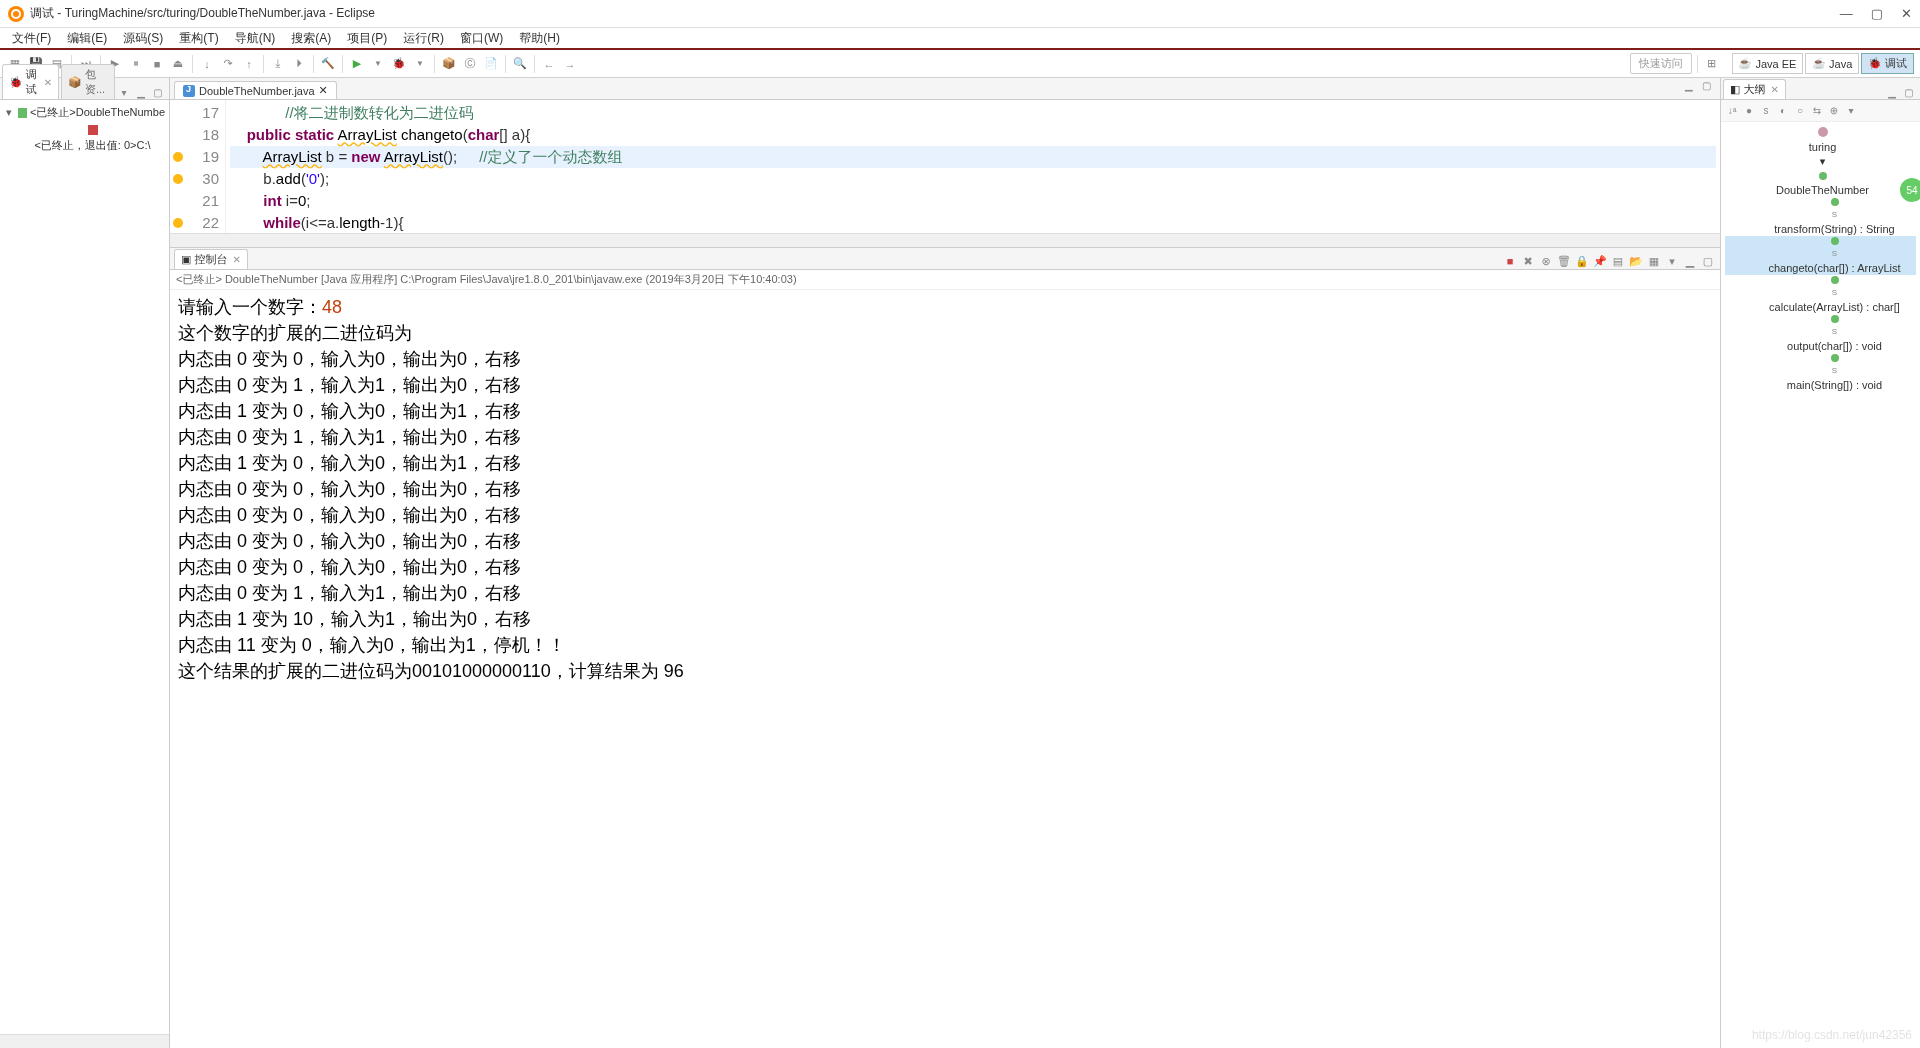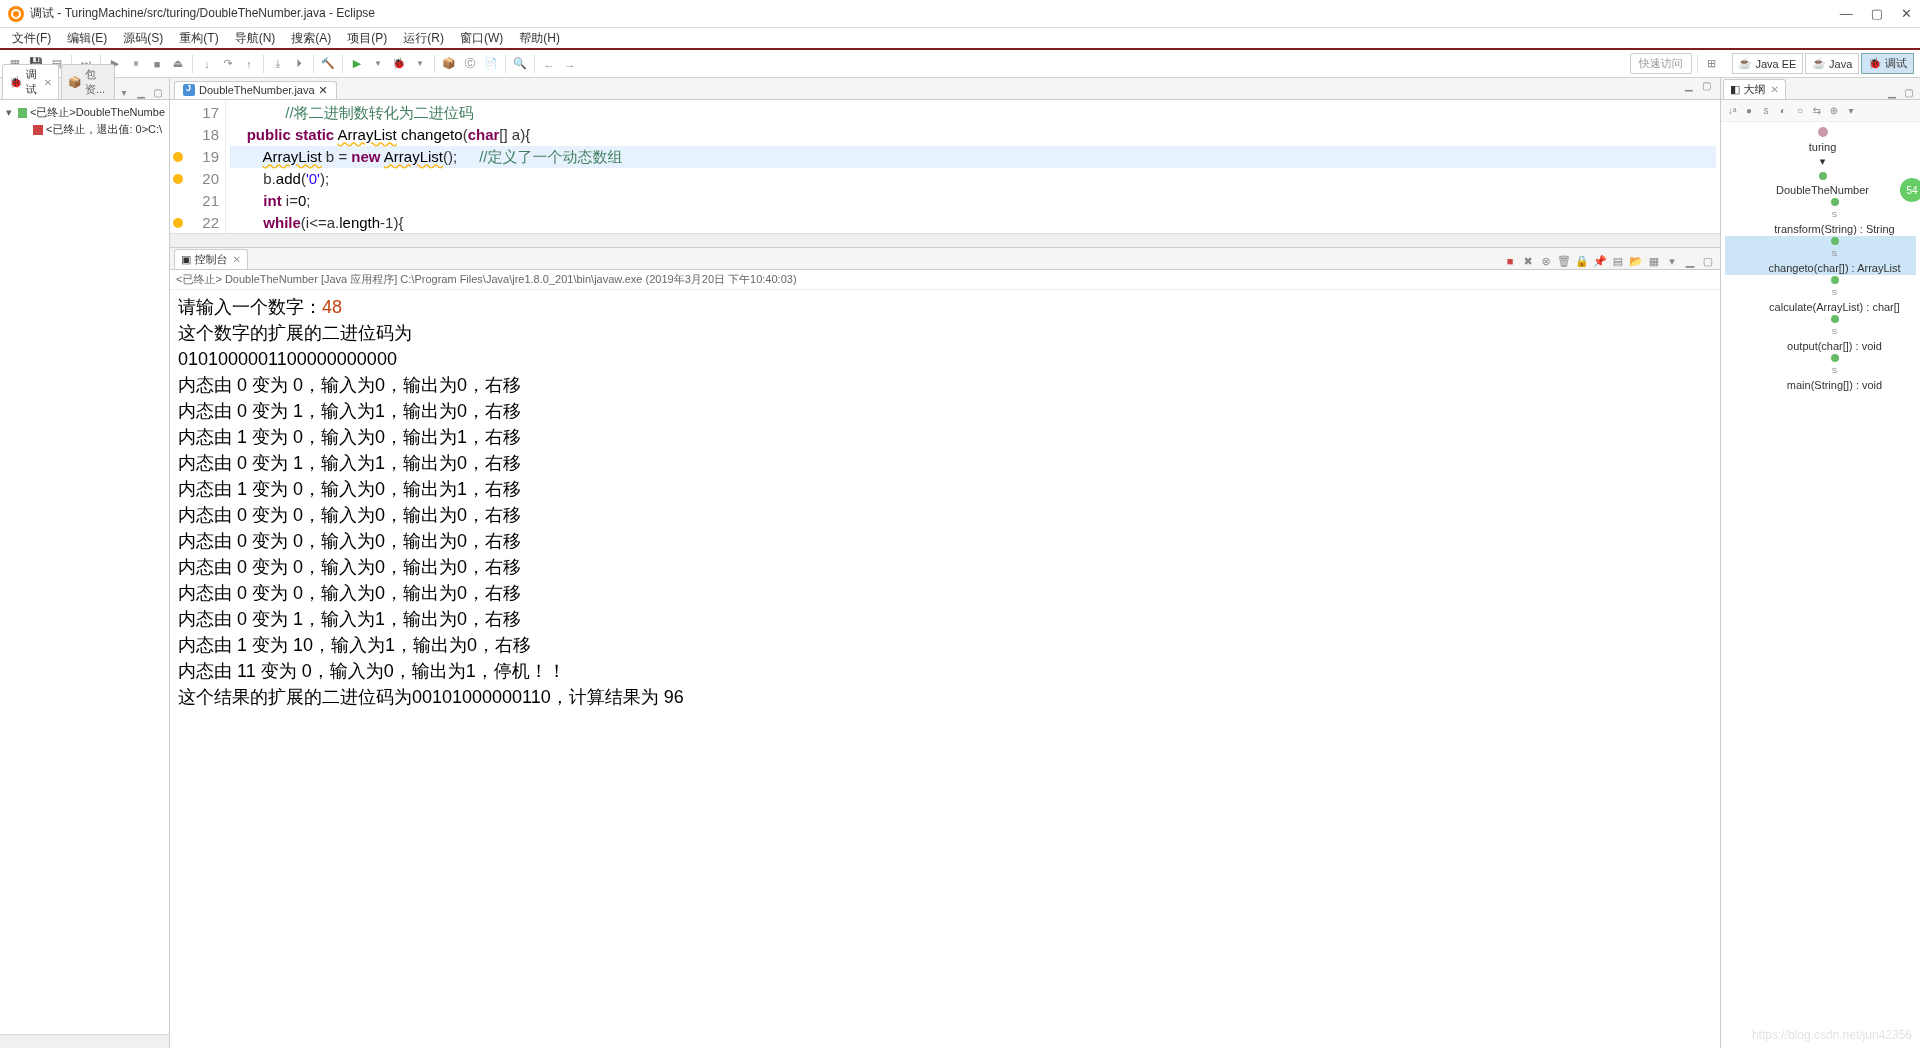--- a/index.html
+++ b/index.html
@@ -30,21 +30,21 @@
 .viewtoolbar span{width:14px;height:14px;font-size:10px;color:#888;cursor:pointer;display:inline-flex;align-items:center;justify-content:center;}
 .tree { padding:4px; font-size:11px; flex:1; overflow:auto;}
 .tree-row{display:flex;align-items:center;gap:3px;padding:1px 0;white-space:nowrap;}
 .tree-row .exp{width:10px;color:#666;}
 .sq{width:10px;height:10px;display:inline-block;}
 .sq.grn{background:#6b6;}
 .sq.red{background:#c44;}
 .centercol { flex:1; display:flex; flex-direction:column; min-width:0;}
 .editor-area { height:170px; display:flex; flex-direction:column; border-bottom:1px solid #ccc; background:#fff; position:relative;}
 .editor-tabs{height:22px;display:flex;align-items:flex-end;background:#f5f5f5;border-bottom:1px solid #ccc;padding-left:4px;}
-.editor-tab{background:#fff;border:1px solid #ccc;border-bottom:none;padding:2px 8px;font-size:11px;display:flex;gap:4px;border-radius:3px 3px 0 0;}
+.editor-tab{background:#fff;border:1px solid #ccc;border-bottom:none;padding:2px 8px;font-size:11px;display:flex;align-items:center;gap:4px;border-radius:3px 3px 0 0;}
 .editor-tab .jicon{width:12px;height:12px;background:#4a90d9;border-radius:2px;display:inline-block;position:relative;}
 .editor-tab .jicon::after{content:"J";color:#fff;font-size:9px;position:absolute;left:3px;top:-1px;font-weight:bold;}
 .code{flex:1;display:flex;overflow:hidden;font-family:Consolas,monospace;font-size:15px;}
 .gutter{width:40px;background:#fff;text-align:right;padding:2px 6px 2px 2px;color:#888;border-right:1px solid #eee;line-height:22px;}
 .marks{width:16px;background:#fff;padding-top:2px;}
 .marks div{height:22px;display:flex;align-items:center;justify-content:center;}
 .bulb{width:10px;height:10px;background:#fdb813;border-radius:50%;}
 .codetext{flex:1;padding:2px 4px;line-height:22px;white-space:pre;overflow:auto;}
 .codetext .line19{background:#e8f2fe;}
 .kw{color:#7f0055;font-weight:bold;}
@@ -172,21 +172,21 @@
           <span>▁</span>
           <span>▢</span>
         </div>
       </div>
       <div class="tree" id="debugtree">
           <div class="tree-row" style="padding-left: 2px;">
             <span class="exp">▾</span>
             <span class="sq grn"></span>
             <span>&lt;已终止&gt;DoubleTheNumbe</span>
           </div>
-          <div class="tree-row" style="padding-left: 16px;">
+          <div class="tree-row" style="padding-left: 16px; flex-direction: column;">
             <span class="exp"></span>
             <span class="sq red"></span>
             <span>&lt;已终止，退出值: 0&gt;C:\</span>
           </div>
         </div>
       <div class="hscroll"></div>
     </div>
   </div>
 
   <div class="centercol">
@@ -214,21 +214,21 @@
             </div>
             <div></div>
             <div>
               <span class="bulb"></span>
             </div>
           </div>
         <div class="gutter" id="gutter">
             <div>17</div>
             <div>18</div>
             <div>19</div>
-            <div>20</div>
+            <div>30</div>
             <div>21</div>
             <div>22</div>
           </div>
         <div class="codetext" id="codetext"><div class="">        <span class="cmt">//将二进制数转化为二进位码</span></div><div class="">    <span class="kw">public static</span> <span class="cls">ArrayList</span> <span class="mth">changeto</span>(<span class="kw">char</span>[] a){</div><div class="line19">        <span class="cls">ArrayList</span> b = <span class="kw">new</span> <span class="cls">ArrayList</span>();<span class="cmt">//定义了一个动态数组</span></div><div class="">        b.<span class="mth">add</span>(<span class="str">'0'</span>);</div><div class="">        <span class="kw">int</span> i=<span class="num">0</span>;</div><div class="">        <span class="kw">while</span>(i&lt;=a.<span class="mth">length</span>-1){</div></div>
       </div>
       <div class="hscroll"></div>
     </div>
 
     <div class="console-area">
       <div class="console-header">
@@ -249,21 +249,20 @@
           <span>▦</span>
           <span>▾</span>
           <span>▁</span>
           <span>▢</span>
         </div>
       </div>
       <div class="console-desc">&lt;已终止&gt; DoubleTheNumber [Java 应用程序] C:\Program Files\Java\jre1.8.0_201\bin\javaw.exe (2019年3月20日 下午10:40:03)</div>
       <div class="console-out" id="consoleout">
           <div>请输入一个数字：<span class="inp">48</span></div>
           <div>这个数字的扩展的二进位码为</div>
-          <div>0101000001100000000000</div>
           <div>内态由 0  变为 0，输入为0，输出为0，右移</div>
           <div>内态由 0  变为 1，输入为1，输出为0，右移</div>
           <div>内态由 1  变为 0，输入为0，输出为1，右移</div>
           <div>内态由 0  变为 1，输入为1，输出为0，右移</div>
           <div>内态由 1  变为 0，输入为0，输出为1，右移</div>
           <div>内态由 0  变为 0，输入为0，输出为0，右移</div>
           <div>内态由 0  变为 0，输入为0，输出为0，右移</div>
           <div>内态由 0  变为 0，输入为0，输出为0，右移</div>
           <div>内态由 0  变为 0，输入为0，输出为0，右移</div>
           <div>内态由 0  变为 1，输入为1，输出为0，右移</div>

